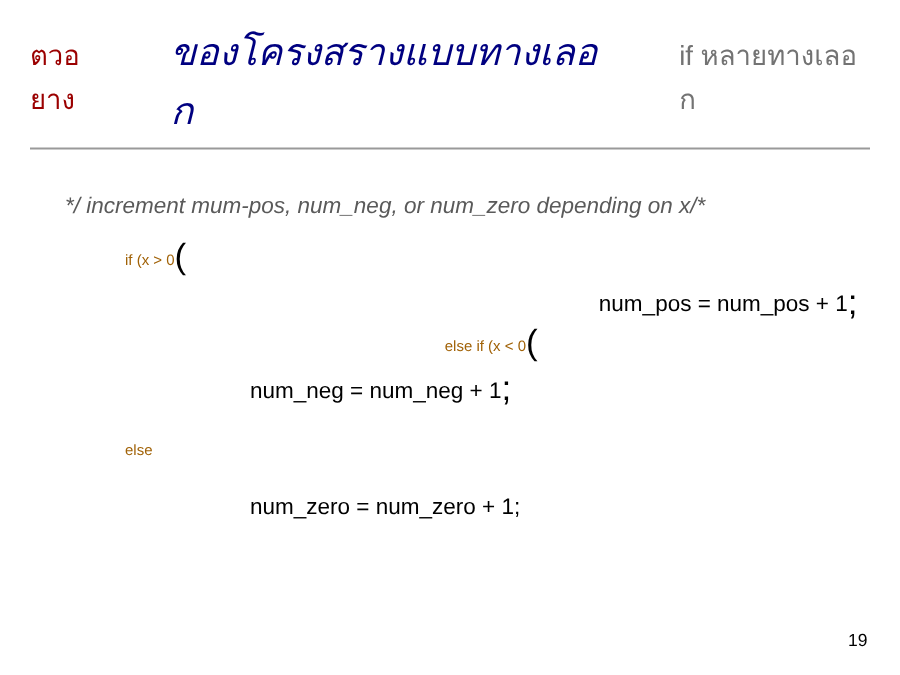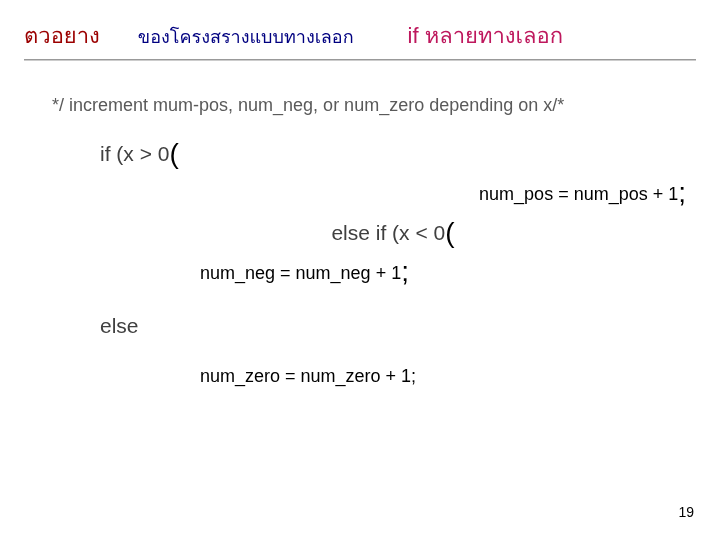--- a/index.html
+++ b/index.html
@@ -18,55 +18,57 @@
     margin-bottom: 6px;
   }
   .title-example {
     color: #9b0000;
     font-size: 22px;
     font-family: "Tahoma", sans-serif;
     margin-right: 38px;
   }
   .title-desc {
     color: #000080;
-    font-size: 18px;
+    font-size: 30px;
     margin-right: 54px;
+    font-style: italic;
   }
   .title-if {
-    color: #be185d;
+    color: #737373;
     font-size: 22px;
   }
   .hr {
     height: 2px;
     background: linear-gradient(to bottom, #999 0%, #999 50%, #ccc 50%, #ccc 100%);
     margin-bottom: 34px;
     width: 100%;
   }
   .content {
     padding-left: 28px;
     padding-right: 10px;
   }
   .comment {
     color: #5a5a5a;
     font-size: 18px;
     margin-bottom: 26px;
     font-family: "Tahoma", sans-serif;
+    font-style: italic;
   }
   .code-block {
     font-family: "Tahoma", sans-serif;
     color: #000;
   }
   .line { display: flex; align-items: baseline; }
   .l-if1 { margin-left: 48px; margin-bottom: 18px; }
   .l-body1 { margin-left: 148px; margin-bottom: 16px; justify-content: flex-end; }
   .l-elseif { margin-left: 48px; margin-bottom: 18px; justify-content: center; }
   .l-body2 { margin-left: 148px; margin-bottom: 30px; }
   .l-else { margin-left: 48px; margin-bottom: 28px; }
   .l-body3 { margin-left: 148px; }
-  .small { font-size: 21px; color: #404040; }
+  .small { font-size: 12px; color: #a16207; }
   .big { font-size: 28px; color: #000; line-height: 0; position: relative; top: 2px; }
   .med { font-size: 18px; color: #000; }
   .pagenum {
     position: absolute;
     right: 26px;
     bottom: 20px;
     font-size: 14px;
     color: #000;
   }
 </style>

